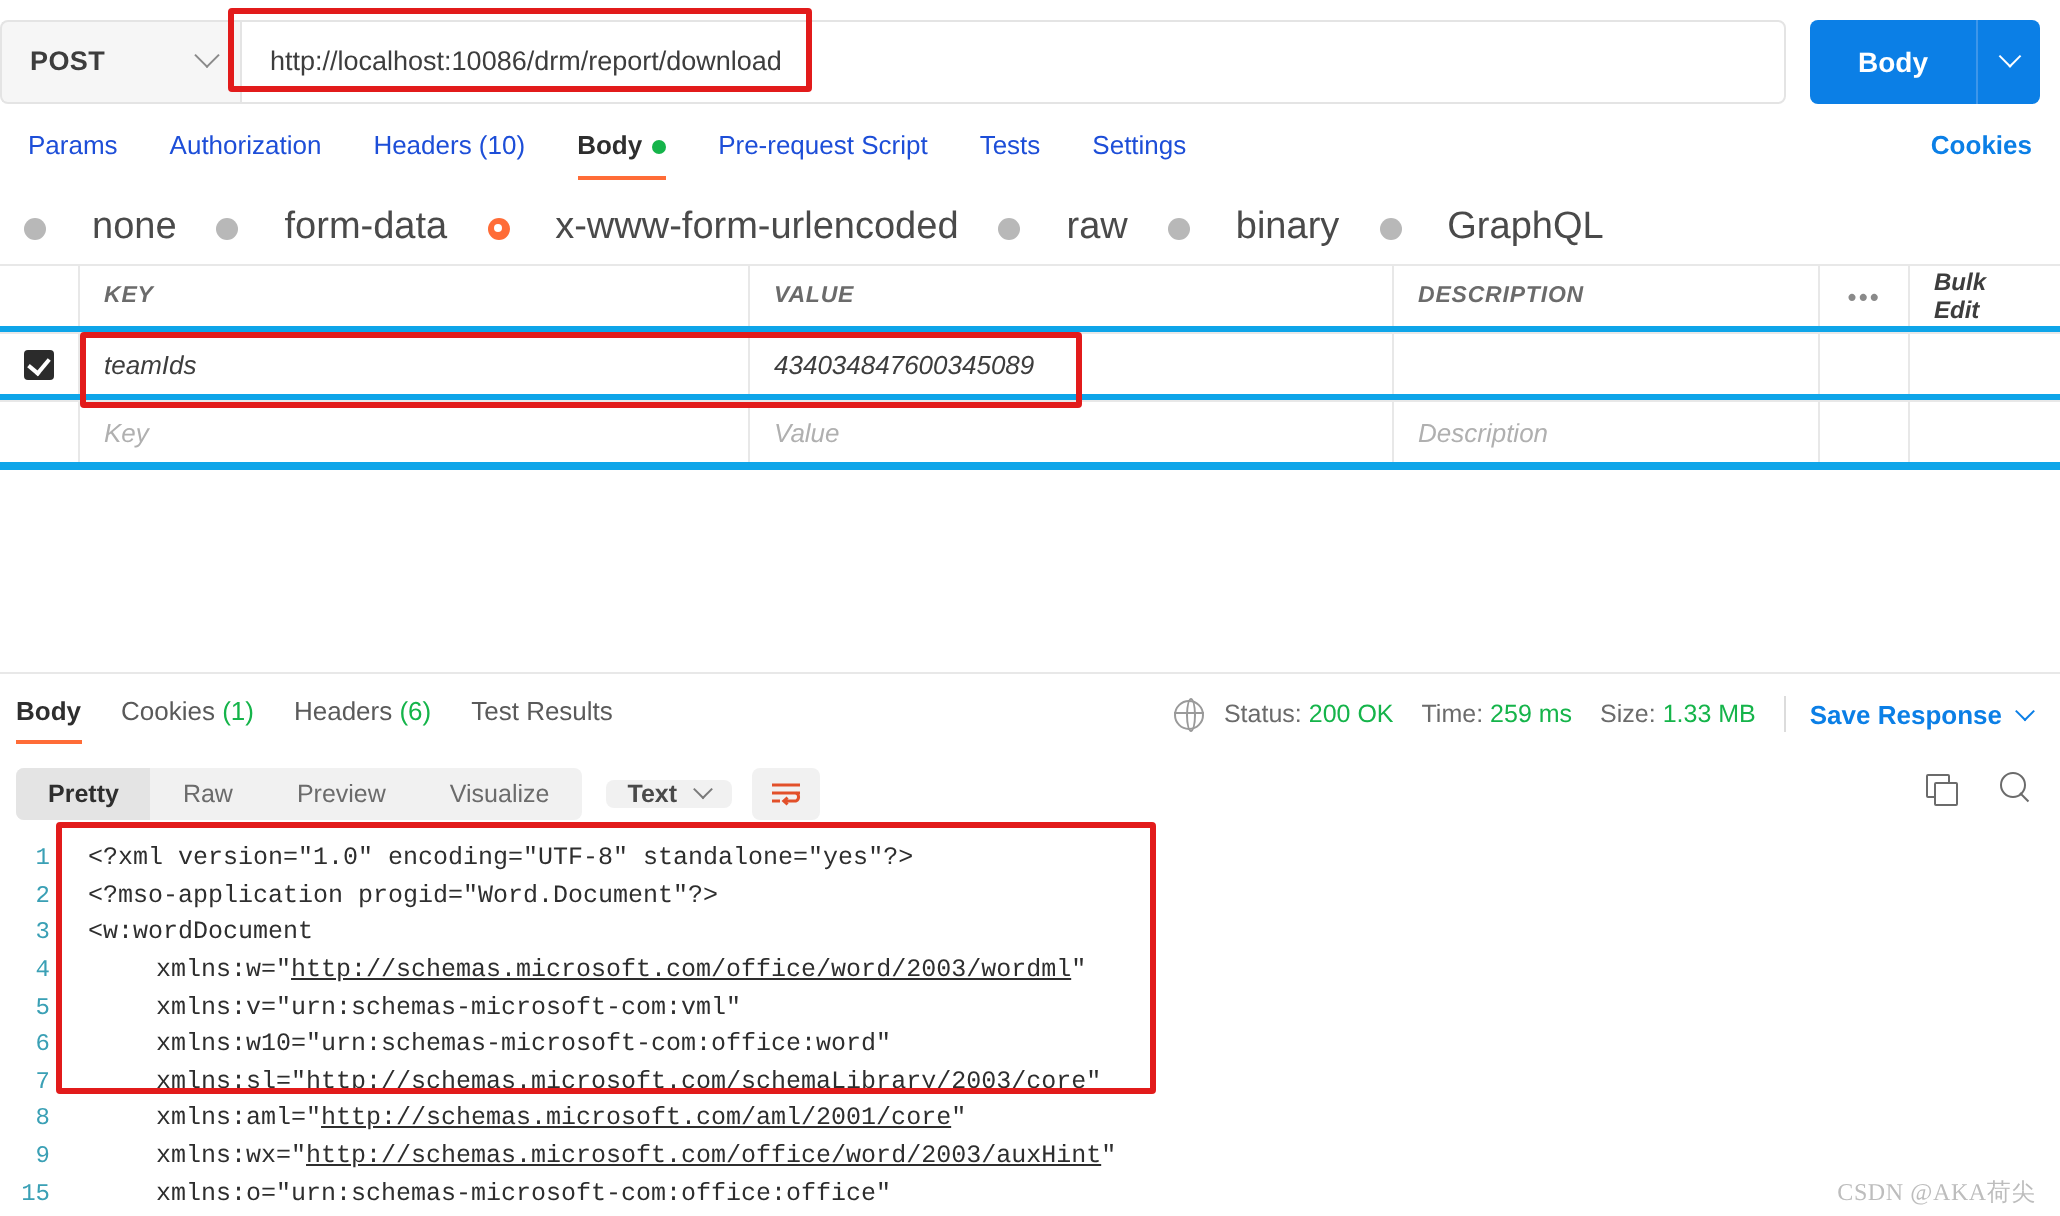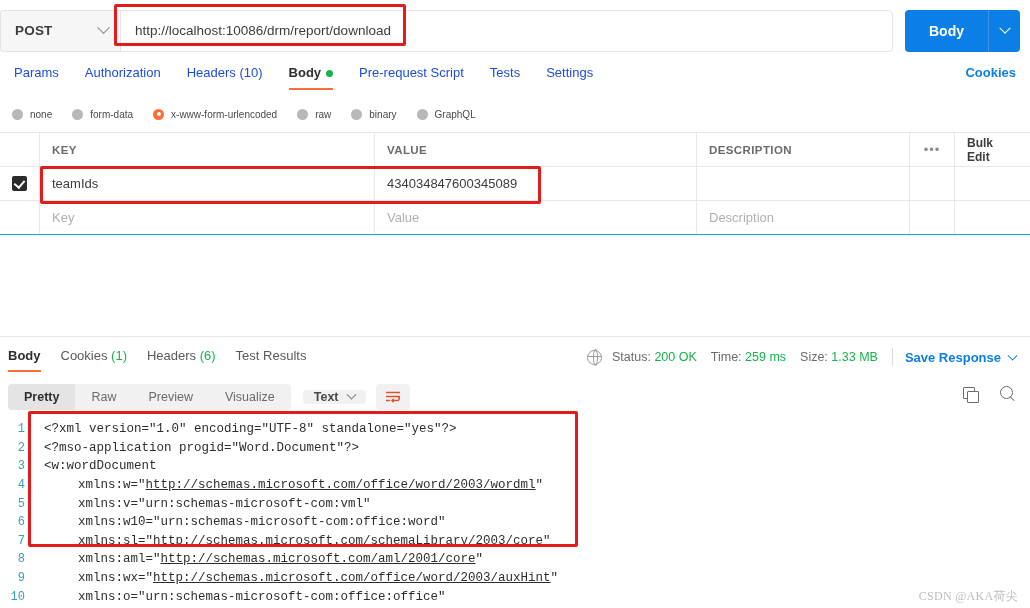--- a/index.html
+++ b/index.html
@@ -43,29 +43,29 @@
   .req-tabs { position:absolute; left:0; top:62px; width:1030px; height:33px; display:flex; align-items:flex-start; }
   .rtab { position:relative; padding:3px 0 10px; margin-right:26px; font-size:13px; color:#1d4ed8; cursor:pointer; white-space:nowrap; }
   .rtab:first-child { margin-left:14px; }
   .rtab.active { color:#2e2e2e; font-weight:700; }
   .rtab.active::after { content:""; position:absolute; left:0; right:0; bottom:0; height:2.5px; background:#ff6c37; }
   .greendot { display:inline-block; width:7px; height:7px; border-radius:50%; background:#15b44a; margin-left:5px; vertical-align:middle; }
   .cookies-link { position:absolute; right:14px; top:3px; color:#0b7fe6; font-size:13px; font-weight:700; cursor:pointer; }
 
   
   .radio-row { position:absolute; left:0; top:103px; width:1030px; height:22px; display:flex; align-items:center; }
-  .radio-row .ritem { display:flex; align-items:center; margin-right:20px; cursor:pointer; font-size:10px; color:#4a4a4a; }
+  .radio-row .ritem { display:flex; align-items:center; margin-right:20px; cursor:pointer; font-size:19px; color:#4a4a4a;gap:16px; }
   .radio-row .ritem:first-child { margin-left:12px; }
   .rdot { width:11px; height:11px; border-radius:50%; background:#b8b8b8; margin-right:7px; display:inline-block; position:relative; }
   .rdot.on { background:#ff6c37; }
   .rdot.on::after { content:""; position:absolute; left:3.5px; top:3.5px; width:4px; height:4px; border-radius:50%; background:#fff; }
 
   
   .kvtable { position:absolute; left:0; top:133px; width:1030px; }
-  .kvrow { display:flex; height:35px; border-bottom:1px solid #0ea5e9; border-top:1px solid #e8e8e8; margin-top:-1px; }
+  .kvrow { display:flex; height:35px; border-bottom:4px solid #0ea5e9; border-top:1px solid #e8e8e8; margin-top:-1px;font-style:italic; }
   .kvrow.head { background:#fff; }
   .cell { border-right:1px solid #e8e8e8; display:flex; align-items:center; padding:0 12px; overflow:hidden; }
   .c-check { width:40px; border-right:1px solid #e8e8e8; display:flex; align-items:center; justify-content:center; }
   .c-key { width:335px; }
   .c-val { width:322px; }
   .c-desc { flex:1; }
   .c-dots { width:45px; justify-content:center; border-right:1px solid #e8e8e8; }
   .c-bulk { width:75px; border-right:none; }
   .hdr-txt { font-size:11.5px; font-weight:700; color:#6b6b6b; letter-spacing:.4px; }
   .val-txt { font-size:13px; color:#3d3d3d; }
@@ -319,20 +319,20 @@
       </div>
       <div class="cline">
         <span class="lnum">8</span>
         <span class="ctext" style="padding-left: 44px;"><span>xmlns:aml="</span><u>http://schemas.microsoft.com/aml/2001/core</u><span>"</span></span>
       </div>
       <div class="cline">
         <span class="lnum">9</span>
         <span class="ctext" style="padding-left: 44px;"><span>xmlns:wx="</span><u>http://schemas.microsoft.com/office/word/2003/auxHint</u><span>"</span></span>
       </div>
       <div class="cline">
-        <span class="lnum">10</span>
+        <span class="lnum">15</span>
         <span class="ctext" style="padding-left: 44px;"><span>xmlns:o="urn:schemas-microsoft-com:office:office"</span></span>
       </div>
     </div>
   <div class="hl-code"></div>
 
   <div class="watermark">CSDN @AKA荷尖</div>
 </div>
 
 </body></html>

